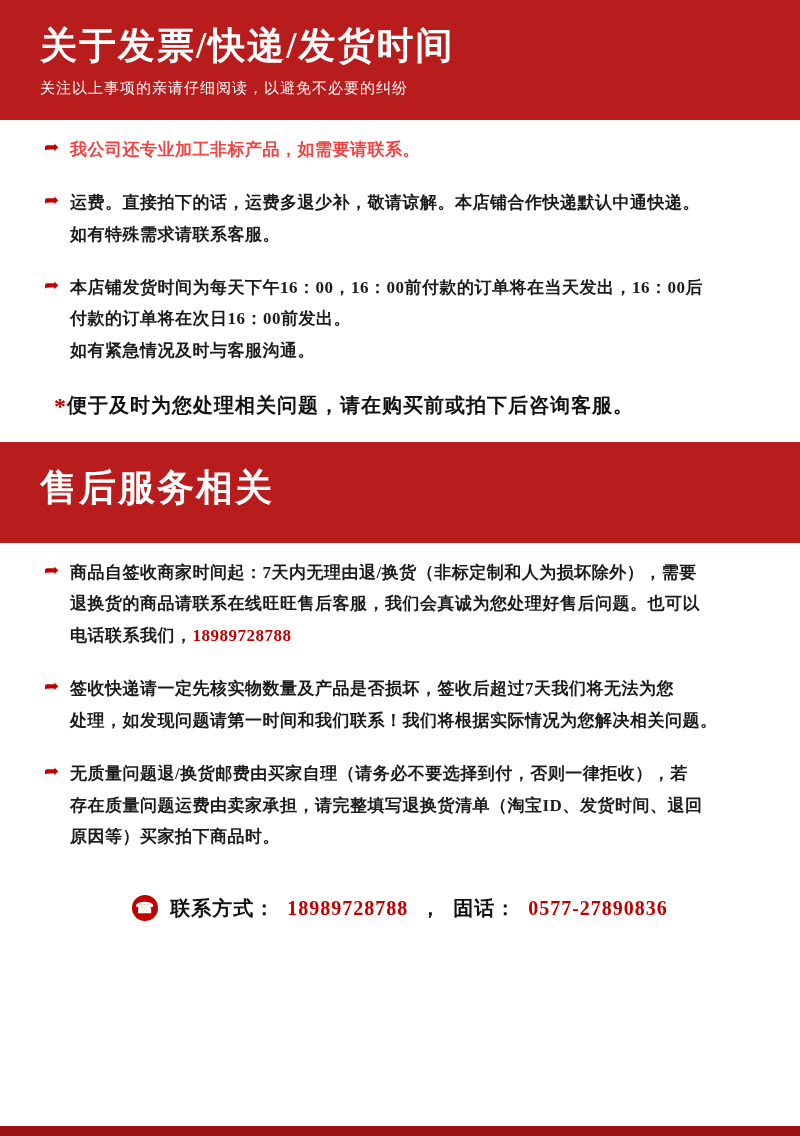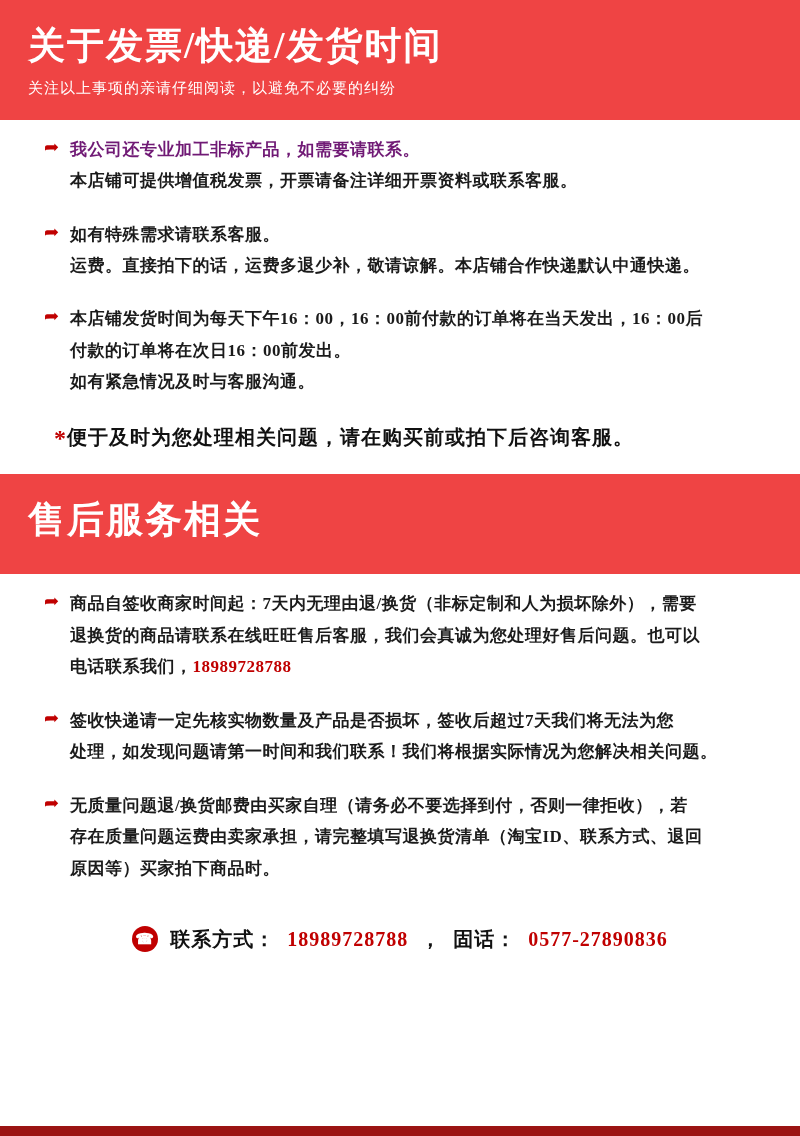--- a/index.html
+++ b/index.html
@@ -15,23 +15,23 @@
   }
   .page {
     position: relative;
     width: 800px;
     height: 1136px;
     background: #ffffff;
   }
 
   
   .band {
-    background: #ef4444;
+    background: #b91c1c;
     color: #ffffff;
-    padding: 26px 40px 22px 28px;
+    padding: 26px 40px 22px 40px;
   }
   .band-title {
     font-size: 37px;
     font-weight: bold;
     letter-spacing: 2px;
     line-height: 1.1;
     margin: 0 0 12px 0;
     font-family: "Liberation Serif", serif;
   }
   .band-sub {
@@ -68,21 +68,21 @@
     color: #1b1b1b;
     line-height: 1.85;
     letter-spacing: 0.5px;
   }
   .red {
     color: #c00000;
   }
 
   
   .line.first-red {
-    color: #701a75;
+    color: #ef4444;
   }
 
   .note {
     font-family: "Liberation Serif", serif;
     font-size: 20px;
     font-weight: bold;
     color: #111111;
     letter-spacing: 1px;
     padding: 4px 0 16px 10px;
   }
@@ -138,27 +138,26 @@
   <div class="band">
     <div class="band-title">关于发票/快递/发货时间</div>
     <div class="band-sub">关注以上事项的亲请仔细阅读，以避免不必要的纠纷</div>
   </div>
 
   <div class="content">
 
     <div class="item">
       <span class="flag">➦</span>
       <div class="line first-red">我公司还专业加工非标产品，如需要请联系。</div>
-      <div class="line">本店铺可提供增值税发票，开票请备注详细开票资料或联系客服。</div>
-    </div>
-
-    <div class="item">
-      <span class="flag">➦</span>
+    </div>
+
+    <div class="item">
+      <span class="flag">➦</span>
+      <div class="line">运费。直接拍下的话，运费多退少补，敬请谅解。本店铺合作快递默认中通快递。</div>
       <div class="line">如有特殊需求请联系客服。</div>
-      <div class="line">运费。直接拍下的话，运费多退少补，敬请谅解。本店铺合作快递默认中通快递。</div>
     </div>
 
     <div class="item">
       <span class="flag">➦</span>
       <div class="line">本店铺发货时间为每天下午16：00，16：00前付款的订单将在当天发出，16：00后</div>
       <div class="line">付款的订单将在次日16：00前发出。</div>
       <div class="line">如有紧急情况及时与客服沟通。</div>
     </div>
 
     <div class="note">
@@ -181,21 +180,21 @@
 
     <div class="item">
       <span class="flag">➦</span>
       <div class="line">签收快递请一定先核实物数量及产品是否损坏，签收后超过7天我们将无法为您</div>
       <div class="line">处理，如发现问题请第一时间和我们联系！我们将根据实际情况为您解决相关问题。</div>
     </div>
 
     <div class="item">
       <span class="flag">➦</span>
       <div class="line">无质量问题退/换货邮费由买家自理（请务必不要选择到付，否则一律拒收），若</div>
-      <div class="line">存在质量问题运费由卖家承担，请完整填写退换货清单（淘宝ID、联系方式、退回</div>
+      <div class="line">存在质量问题运费由卖家承担，请完整填写退换货清单（淘宝ID、发货时间、退回</div>
       <div class="line">原因等）买家拍下商品时。</div>
     </div>
   </div>
 
   <div class="footer">
     <div class="footer-inner">
       <span class="phone-icon">☎</span>
       <span>联系方式：</span>
       <span class="footer-num">18989728788</span>
       <span>，</span>

